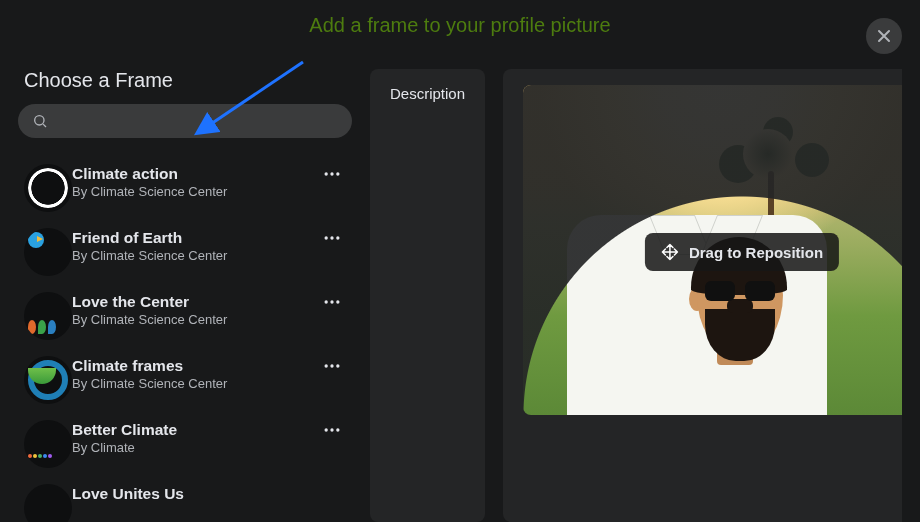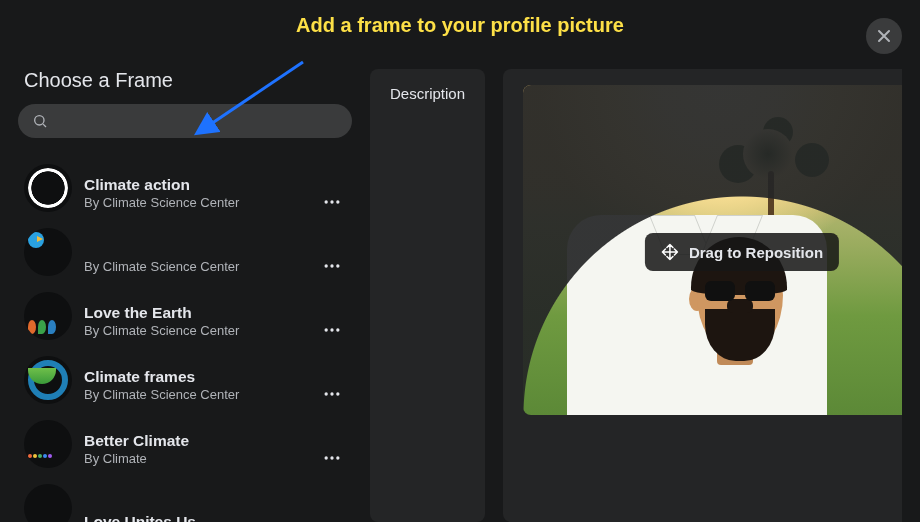--- a/index.html
+++ b/index.html
@@ -1,30 +1,30 @@
 <!DOCTYPE html>
 <html><head>
   <meta charset="utf-8">
   <style>
     *{box-sizing:border-box;margin:0;padding:0;font-family:-apple-system,BlinkMacSystemFont,"Segoe UI",Helvetica,Arial,sans-serif}
     body{width:920px;height:522px;background:#18191a;color:#e4e6eb;overflow:hidden;position:relative}
     .modal{width:100%;height:100%;display:flex;flex-direction:column}
     .hdr{display:flex;align-items:center;justify-content:center;padding:14px 18px;position:relative}
-    .hdr-title{font-size:20px;font-weight:700;color:#fde047}
+    .hdr-title{font-size:20px;font-weight:400;color:#4d7c0f}
     .close{position:absolute;right:18px;top:18px;width:36px;height:36px;border-radius:50%;background:#3a3b3c;display:flex;align-items:center;justify-content:center;cursor:pointer}
     .close svg{stroke:#b0b3b8}
     .body{display:flex;flex:1;overflow:hidden;padding:0 18px}
     .left{width:352px;display:flex;flex-direction:column;padding-right:18px}
     .left-title{font-size:20px;font-weight:400;margin:18px 0 12px 6px}
     .search{display:flex;align-items:center;gap:10px;background:#3a3b3c;border-radius:999px;padding:9px 14px;margin-bottom:18px}
     .search svg{flex:none;stroke:#b0b3b8}
     .search input{flex:1;background:transparent;border:none;outline:none;font-size:15px;color:#e4e6eb}
     .search input::placeholder{color:#b0b3b8}
     .list{display:flex;flex-direction:column}
-    .item{display:flex;align-items:flex-end;gap:12px;padding:8px 6px;border-radius:8px;cursor:pointer}
+    .item{display:flex;align-items:flex-start;gap:0;padding:8px 6px;border-radius:8px;cursor:pointer}
     .thumb{width:48px;height:48px;border-radius:50%;background:#0e0f10;flex:none;display:flex;align-items:center;justify-content:center;overflow:hidden;position:relative}
     .item-txt{flex:1;min-width:0}
     .item-txt .t{font-size:15.5px;font-weight:600;line-height:1.3}
     .item-txt .s{font-size:13px;color:#b0b3b8;line-height:1.3}
     .more{width:28px;display:flex;justify-content:center;align-items:center;cursor:pointer}
     .more svg{fill:#e4e6eb}
     .right{flex:1;display:flex;flex-direction:row;gap:18px;padding-top:18px;overflow:hidden}
     .panel{background:#242526;border-radius:8px;padding:16px 20px}
     .panel-title{font-size:15px;color:#e4e6eb}
     .preview-panel{flex:1}
@@ -120,41 +120,42 @@
                 <circle cx="19" cy="12" r="2"></circle>
               </svg>
             </div>
         </div>
 
         <div class="item">
           <div class="thumb">
               <span class="dot-bird"></span>
             </div>
           <div class="item-txt">
+            <div class="t">Friend of Earth</div>
             <div class="s">By Climate Science Center</div>
           </div>
           <div class="more">
               <svg width="20" height="20" viewBox="0 0 24 24">
                 <circle cx="5" cy="12" r="2"></circle>
                 <circle cx="12" cy="12" r="2"></circle>
                 <circle cx="19" cy="12" r="2"></circle>
               </svg>
             </div>
         </div>
 
         <div class="item">
           <div class="thumb">
               <div class="dot-leaves">
                 <span></span>
                 <span></span>
                 <span></span>
               </div>
             </div>
           <div class="item-txt">
-            <div class="t">Love the Earth</div>
+            <div class="t">Love the Center</div>
             <div class="s">By Climate Science Center</div>
           </div>
           <div class="more">
               <svg width="20" height="20" viewBox="0 0 24 24">
                 <circle cx="5" cy="12" r="2"></circle>
                 <circle cx="12" cy="12" r="2"></circle>
                 <circle cx="19" cy="12" r="2"></circle>
               </svg>
             </div>
         </div>

